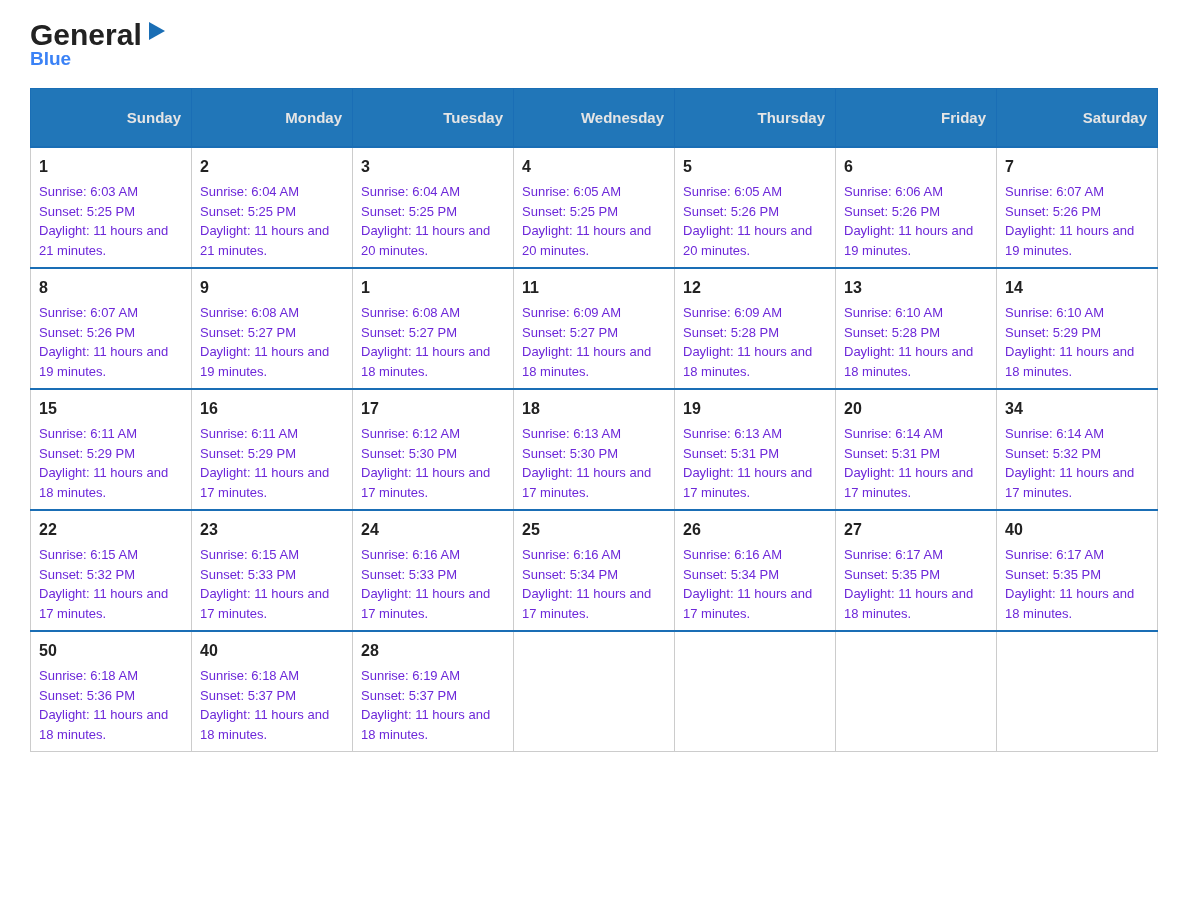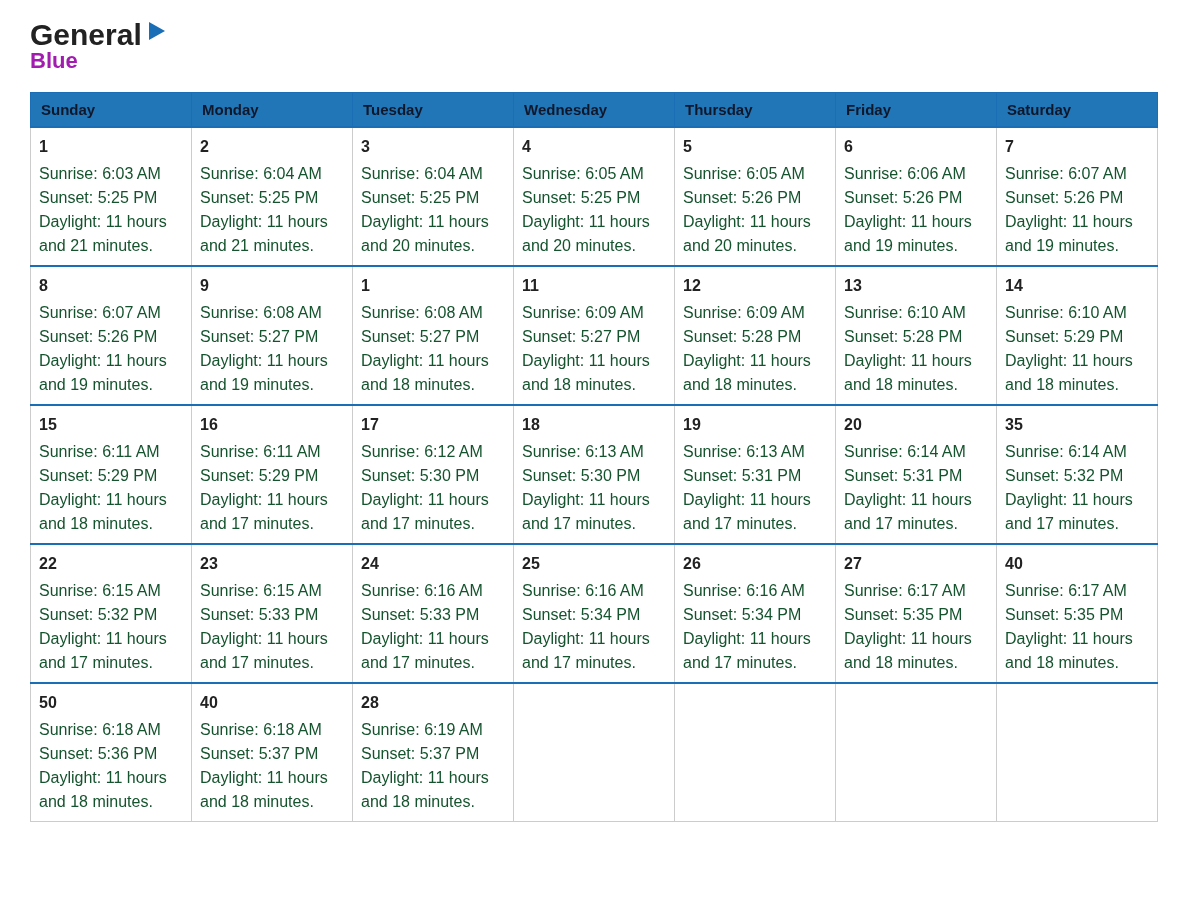--- a/index.html
+++ b/index.html
@@ -22,23 +22,23 @@
       flex-direction: column;
       align-items: flex-start;
     }
     .logo-general {
       font-size: 28px;
       font-weight: bold;
       color: #222;
       line-height: 1;
     }
     .logo-blue {
-      font-size: 22px;
-      font-weight: bold;
-      color: #a21caf;
+      font-size: 19px;
+      font-weight: bold;
+      color: #3b82f6;
       margin-top: -2px;
     }
     .title-area {
       text-align: right;
     }
     .month-title {
       font-size: 52px;
       font-weight: normal;
       color: #222;
       line-height: 1.1;
@@ -48,47 +48,47 @@
       color: #444;
       margin-top: 4px;
     }
     .calendar-table {
       width: 100%;
       border-collapse: collapse;
       table-layout: fixed;
     }
     .calendar-table th {
       background-color: #2176b8;
-      color: #0f172a;
+      color: #e5e5e5;
       font-size: 15px;
       font-weight: bold;
-      padding: 8px 10px;
-      text-align: left;
+      padding: 20px 10px;
+      text-align: right;
       border: 1px solid #1a6eb5;
     }
     .calendar-table td {
       vertical-align: top;
       padding: 7px 8px;
       border: 1px solid #ccc;
       font-size: 13px;
       line-height: 1.5;
       background: #fff;
       min-height: 90px;
       height: 110px;
     }
     .day-number {
       font-size: 16px;
       font-weight: bold;
       display: block;
       margin-bottom: 3px;
       color: #222;
     }
     .day-info {
-      font-size: 16px;
-      color: #14532d;
+      font-size: 13px;
+      color: #6d28d9;
       line-height: 1.5;
     }
     .empty-cell {
       background: #fff;
     }
     .week-row td {
       border-top: 2px solid #1a6eb5;
     }
   </style>
 </head>
@@ -204,21 +204,21 @@
       </td>
         <td>
         <span class="day-number">19</span>
         <span class="day-info">Sunrise: 6:13 AM<br>Sunset: 5:31 PM<br>Daylight: 11 hours and 17 minutes.</span>
       </td>
         <td>
         <span class="day-number">20</span>
         <span class="day-info">Sunrise: 6:14 AM<br>Sunset: 5:31 PM<br>Daylight: 11 hours and 17 minutes.</span>
       </td>
         <td>
-        <span class="day-number">35</span>
+        <span class="day-number">34</span>
         <span class="day-info">Sunrise: 6:14 AM<br>Sunset: 5:32 PM<br>Daylight: 11 hours and 17 minutes.</span>
       </td>
       </tr>
       <tr class="week-row">
         <td>
         <span class="day-number">22</span>
         <span class="day-info">Sunrise: 6:15 AM<br>Sunset: 5:32 PM<br>Daylight: 11 hours and 17 minutes.</span>
       </td>
         <td>
         <span class="day-number">23</span>

